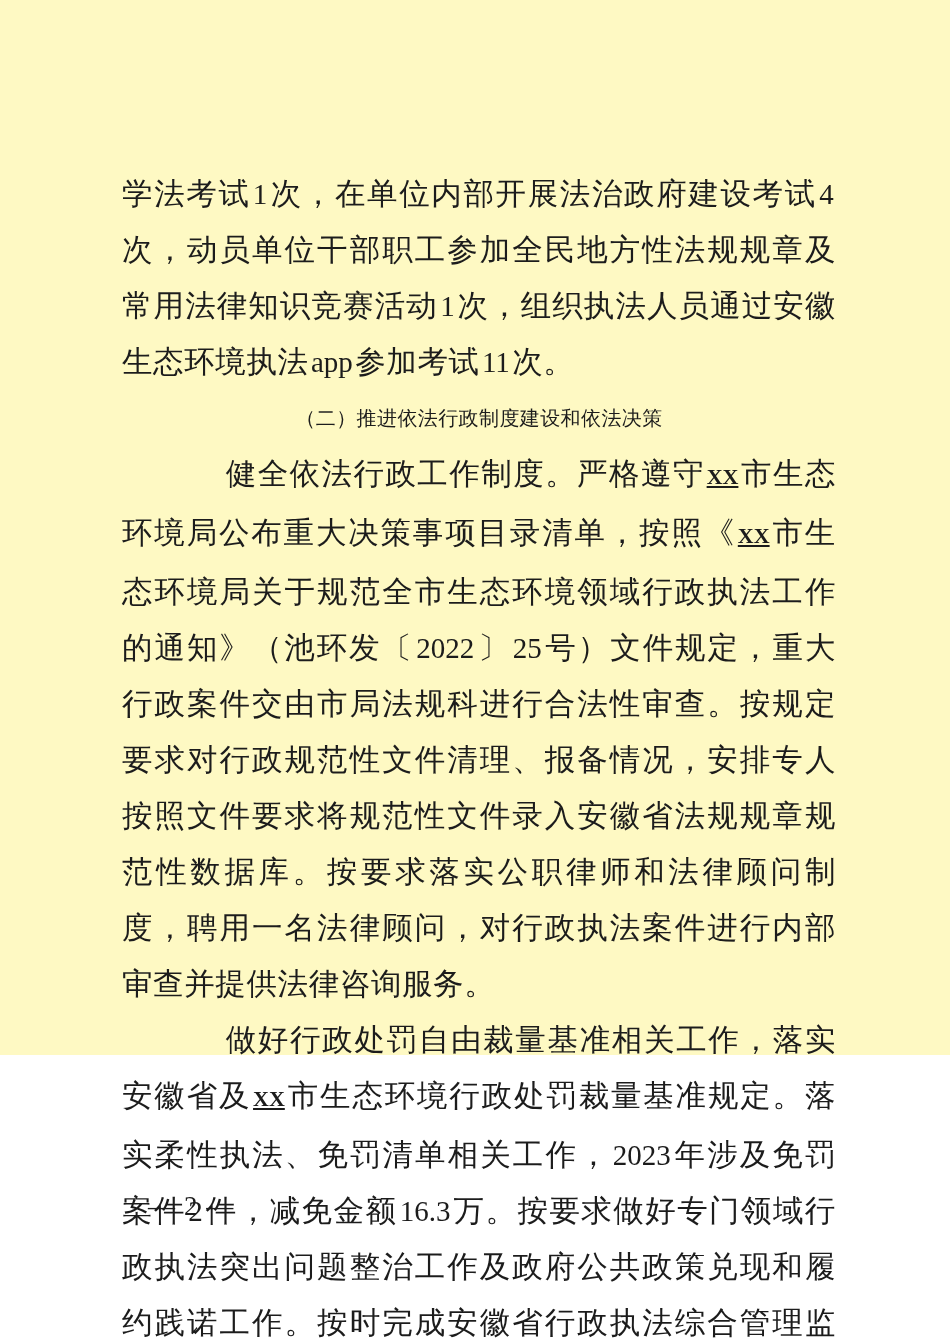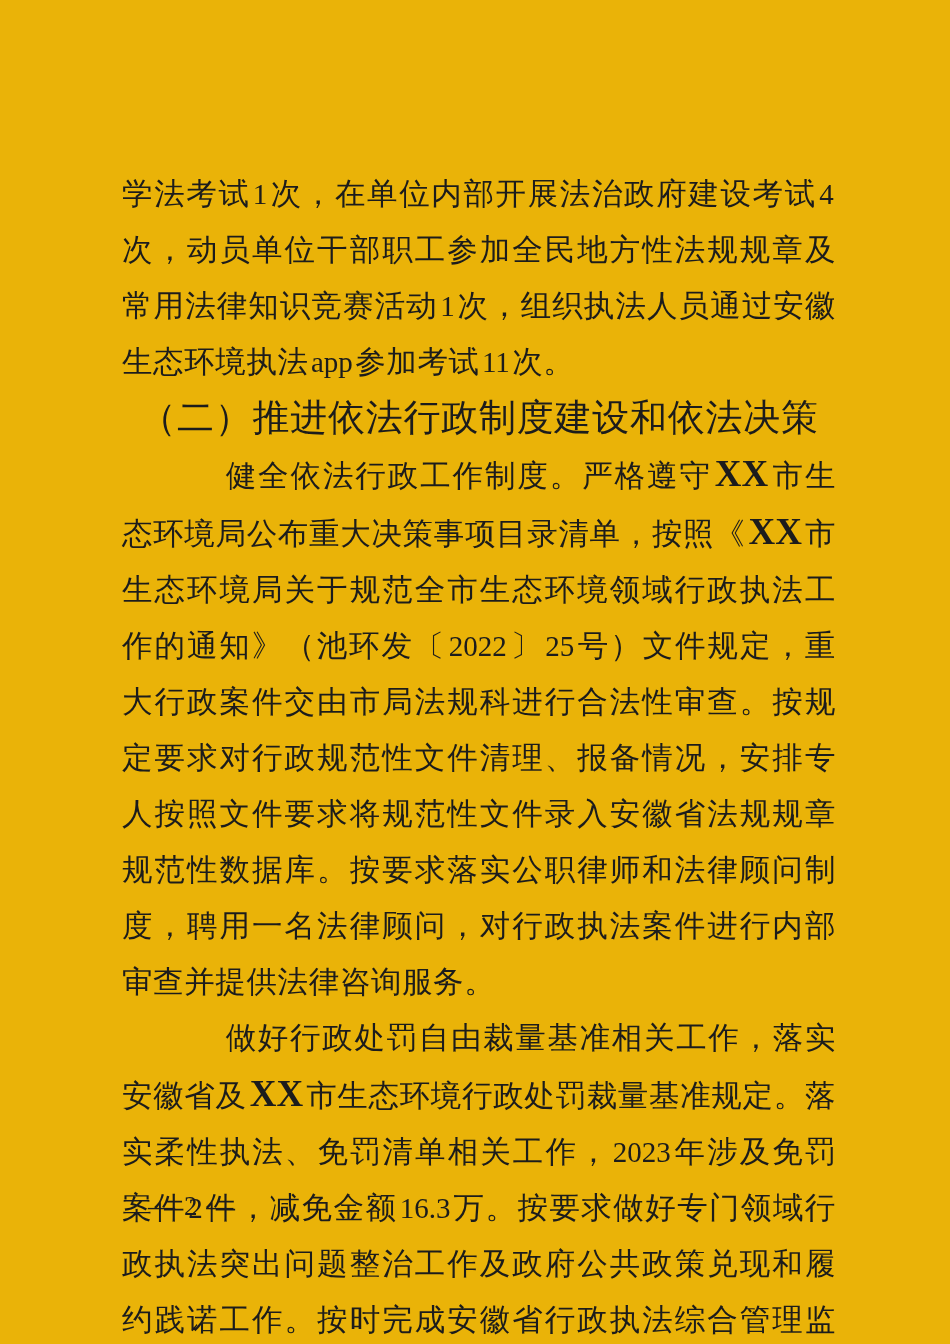--- a/index.html
+++ b/index.html
@@ -15,22 +15,22 @@
     font-family: "Liberation Serif", "DejaVu Serif", serif;
     color: #1a1a1a;
     -webkit-font-smoothing: antialiased;
   }
 
   #page {
     position: absolute;
     left: 0;
     top: 0;
     width: 950px;
-    height: 1344px;
-    background: #eab308;
+    height: 1055px;
+    background: #fef9c3;
   }
 
   #content {
     position: absolute;
     left: 122px;
     top: 166px;
     width: 714px;
   }
 
   .para {
@@ -43,41 +43,42 @@
     text-indent: 3.4em;
     color: #1c1c1c;
     word-break: break-all;
   }
 
   .para.noindent {
     text-indent: 0;
   }
 
   .heading {
-    font-size: 37px;
+    font-size: 20px;
     line-height: 56px;
     text-align: center;
     letter-spacing: 0.02em;
     margin: 0;
     color: #1c1c1c;
   }
 
   
   .num {
     font-family: "Liberation Serif", "DejaVu Serif", serif;
     font-size: 29px;
     letter-spacing: 0;
     padding: 0 0.08em;
   }
   .bold-latin {
     font-family: "Liberation Serif", "DejaVu Serif", serif;
     font-weight: bold;
-    font-size: 37px;
+    font-size: 22px;
     letter-spacing: 0;
     padding: 0 0.08em;
+    text-decoration: underline;
   }
 
   #footer {
     position: absolute;
     left: 148px;
     top: 1186px;
     font-size: 27px;
     line-height: 40px;
     font-family: "Liberation Serif", "DejaVu Serif", serif;
     color: #1c1c1c;

